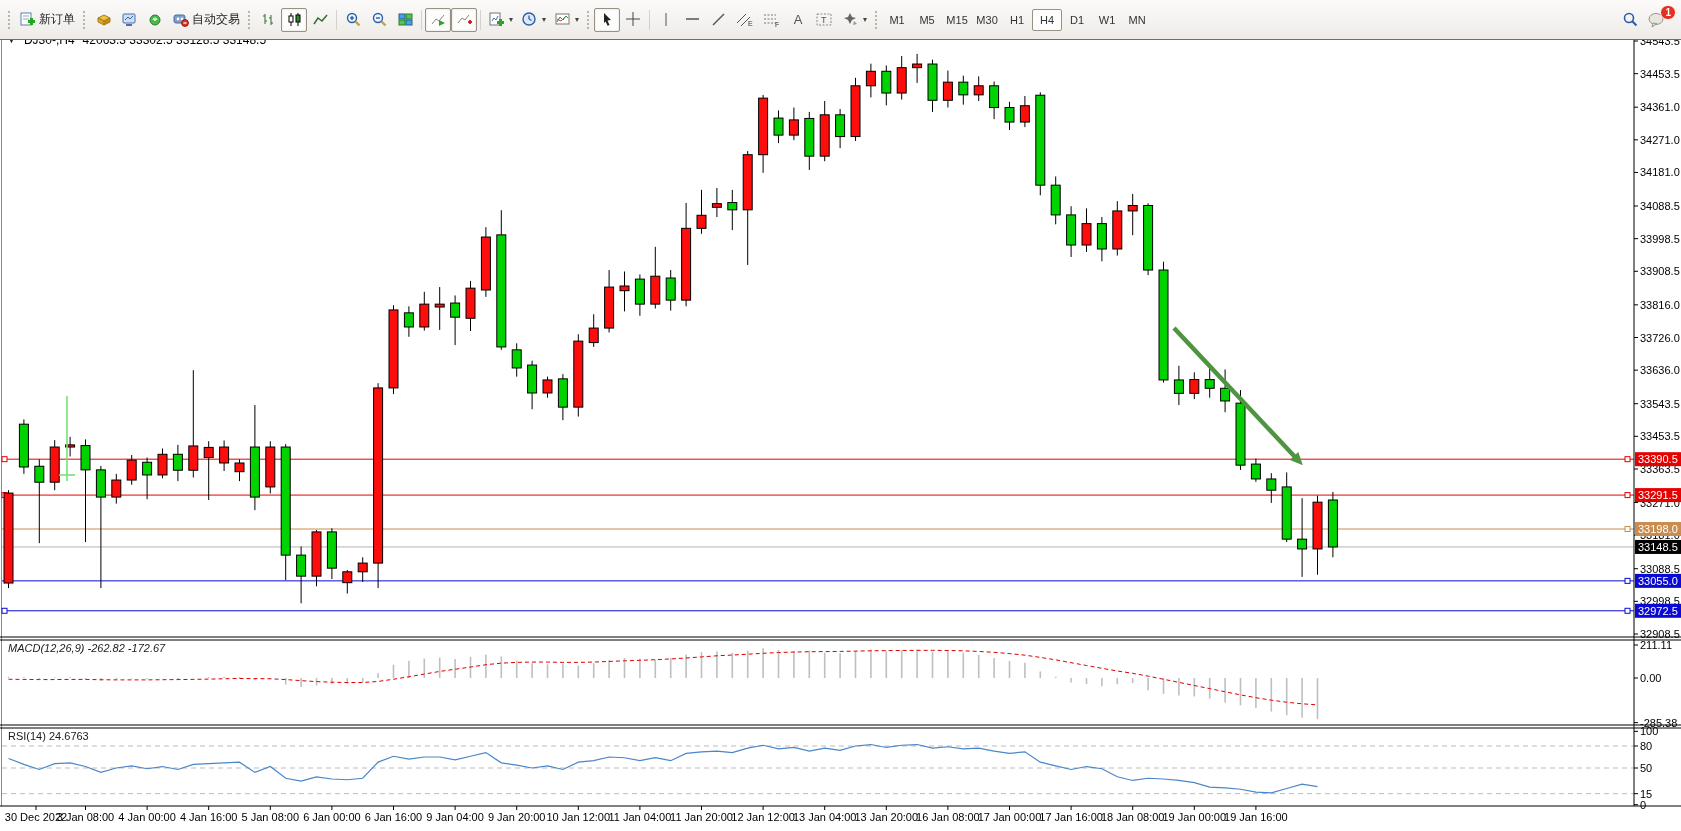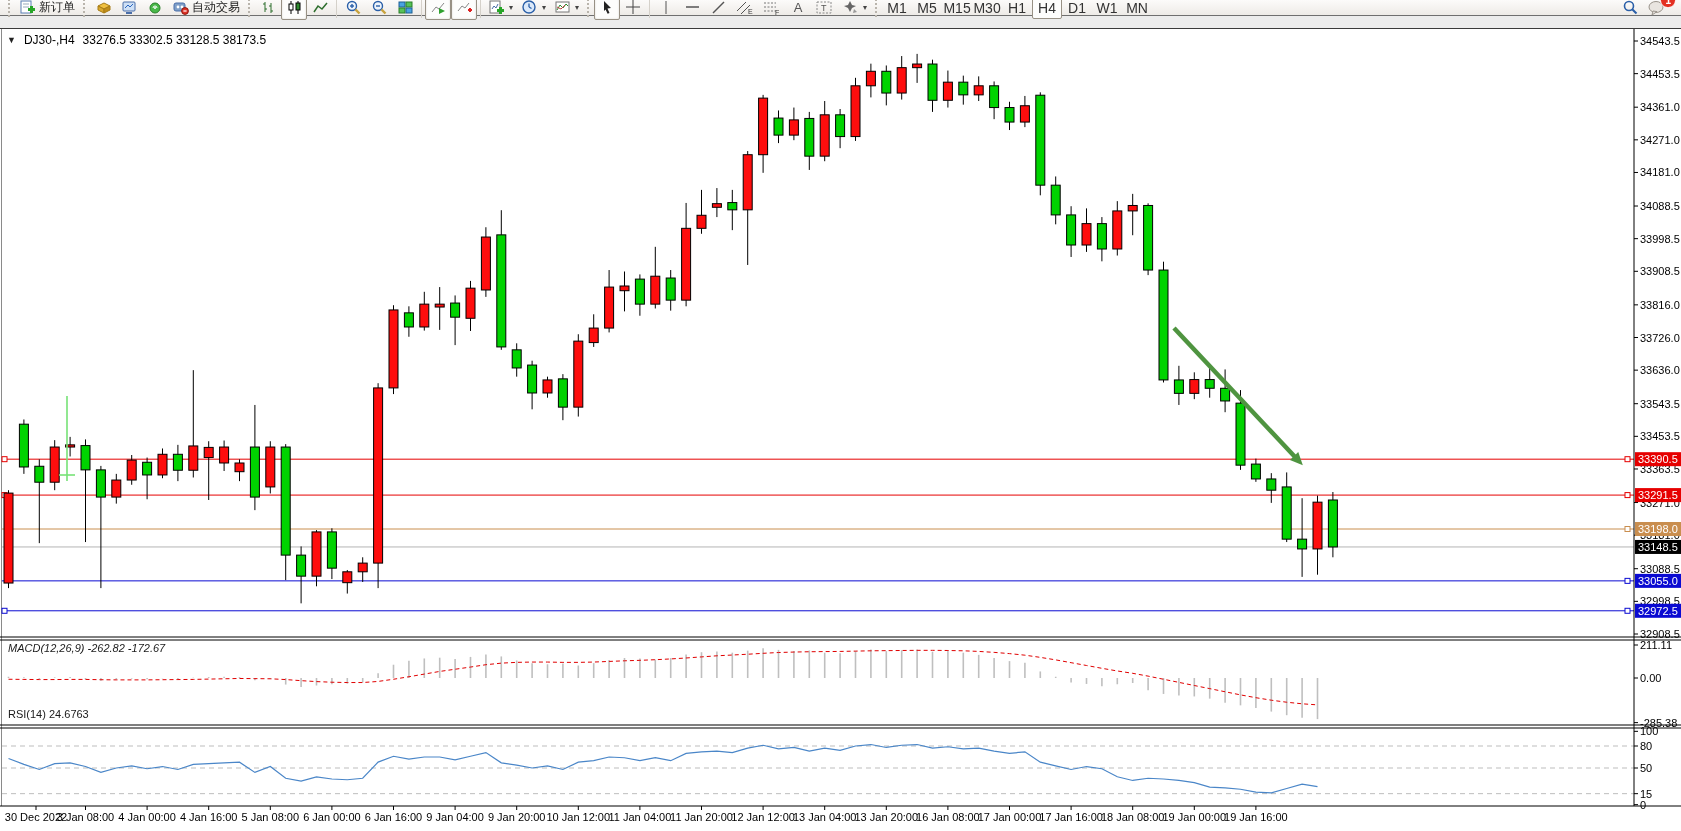--- a/index.html
+++ b/index.html
@@ -1,45 +1,45 @@
 <!DOCTYPE html>
 <html><head>
 <meta charset="utf-8">
 <style>
   * { margin:0; padding:0; box-sizing:border-box; }
   html,body { width:1681px; height:831px; overflow:hidden; background:#ececec;
     font-family:"Liberation Sans", sans-serif; }
   
-  #toolbar { position:absolute; left:0; top:0; width:1681px; height:16px;
+  #toolbar { position:absolute; left:0; top:0; width:1681px; height:40px;
     background:linear-gradient(#fcfbfa,#eeebe7); border-bottom:1px solid #6f6f6f;
     display:flex; align-items:center; padding:0 4px; z-index:5; }
   .grip { width:5px; height:20px; margin:0 3px;
     background-image:radial-gradient(circle, #b9b4ac 1px, transparent 1.2px);
     background-size:4px 4px; }
   .sep { width:1px; height:20px; background:#d5d1ca; margin:0 3px; }
   .tb-btn { height:24px; min-width:26px; display:flex; align-items:center; justify-content:center;
     padding:0 3px; border:1px solid transparent; border-radius:2px; color:#222; font-size:12px; gap:3px; }
   .tb-btn.active { border:1px solid #989185; background:#fdfdfc; box-shadow:inset 0 0 2px #d8d4cc; }
   .tb-btn svg { display:block; }
   .caret { font-size:8px; color:#444; margin-left:1px; }
   .tf-btn { height:22px; min-width:30px; display:flex; align-items:center; justify-content:center;
-    font-size:14px; color:#333; border:1px solid transparent; border-radius:2px; }
+    font-size:11px; color:#333; border:1px solid transparent; border-radius:2px; }
   .tf-btn.active { border:1px solid #989185; background:#fdfdfc;text-align:right; }
   .spacer { flex:1; }
   #notif-badge { position:absolute; top:-4px; right:-6px; background:#e33022; color:#fff;
     font-size:10px; font-weight:bold; border-radius:8px; padding:0 4px; line-height:13px; border:1px solid #fff; }
   
   #chart-wrap { position:absolute; left:0; top:28px; width:1681px; height:803px; background:#fff; }
   #chart-svg { position:absolute; left:0; top:0; }
   #chart-header { position:absolute; left:7px; top:5px; font-size:12px; color:#000;
     display:flex; align-items:center; gap:8px; }
   #chart-header .dd { font-size:9px; color:#222; }
   .ind-label { position:absolute; left:8px; font-size:11px; color:#1a1a1a; }
   #macd-label { top:614px;font-style:italic; }
-  #rsi-label  { top:680px; }
+  #rsi-label  { top:702px; }
 </style>
 </head>
 <body>
 
 <div id="toolbar">
   <div class="grip"></div>
 
   <div class="tb-btn">
     <span>
       <svg width="17" height="17">
@@ -897,21 +897,21 @@
       <line x1="1132.7" y1="778" x2="1132.7" y2="782" stroke="#000"></line>
       <text x="1132.7" y="793" font-family="Liberation Sans, sans-serif" font-size="11" fill="#000" text-anchor="middle">18 Jan 08:00</text>
       <line x1="1194.3000000000002" y1="778" x2="1194.3000000000002" y2="782" stroke="#000"></line>
       <text x="1194.3000000000002" y="793" font-family="Liberation Sans, sans-serif" font-size="11" fill="#000" text-anchor="middle">19 Jan 00:00</text>
       <line x1="1255.9" y1="778" x2="1255.9" y2="782" stroke="#000"></line>
       <text x="1255.9" y="793" font-family="Liberation Sans, sans-serif" font-size="11" fill="#000" text-anchor="middle">19 Jan 16:00</text>
     </svg>
   <div id="chart-header">
     <span class="dd">▼</span>
     <span>DJ30-,H4</span>
-    <span>33276.5 33302.5 33128.5 38173.5</span>
+    <span>42063.3 33302.5 33128.5 33148.5</span>
   </div>
   <div class="ind-label" id="macd-label">
     <span>MACD(12,26,9)</span>
     <span>-262.82</span>
     <span>-172.67</span>
   </div>
   <div class="ind-label" id="rsi-label">
     <span>RSI(14)</span>
     <span>24.6763</span>
   </div>

